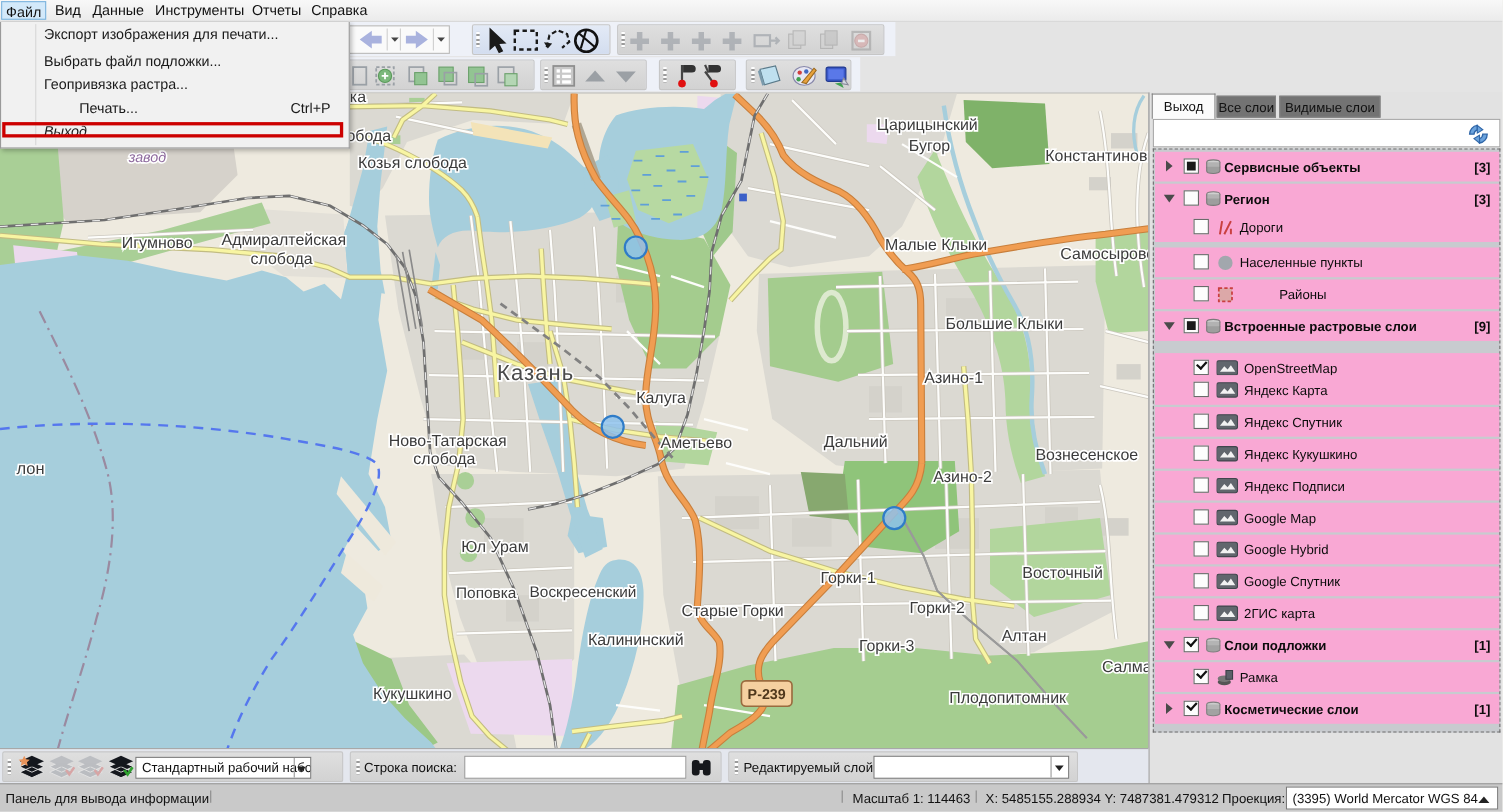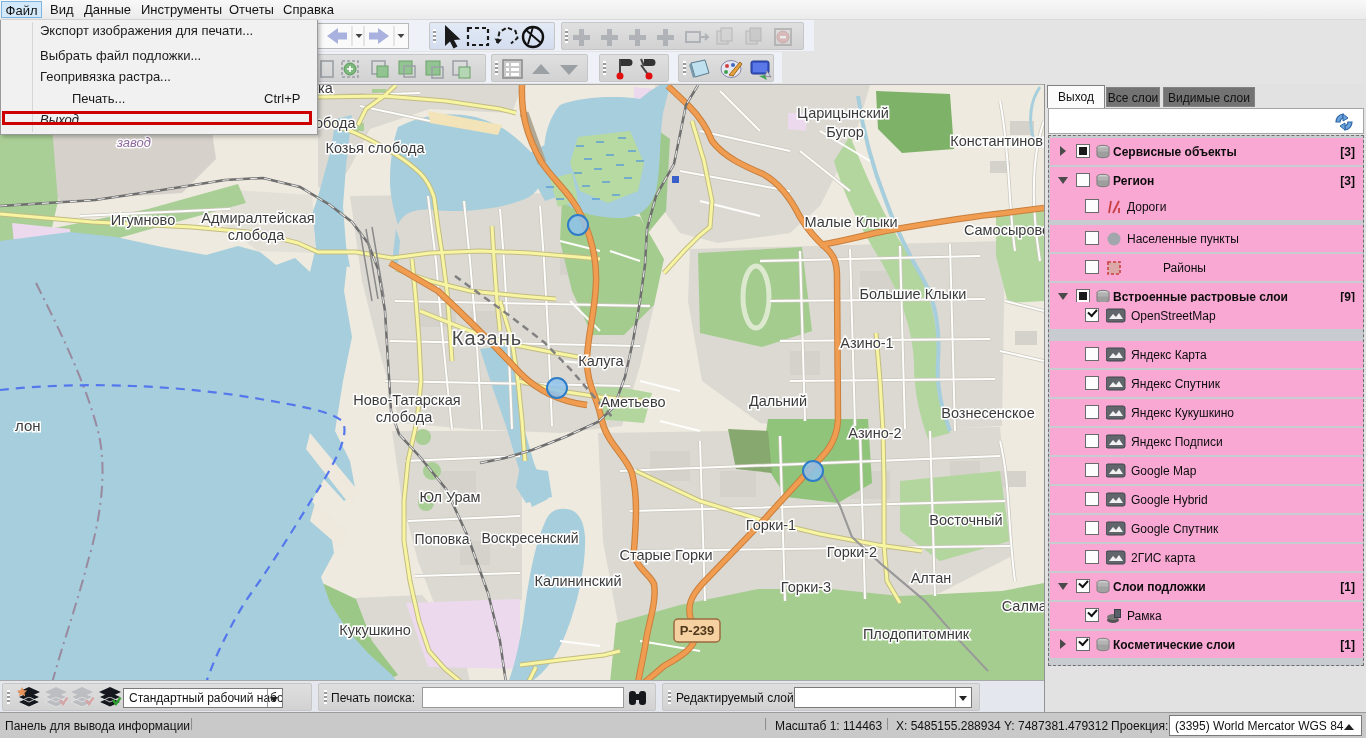--- a/index.html
+++ b/index.html
@@ -477,21 +477,21 @@
           <span class="arr-d" style="left:8px;"></span>
           <span class="cb part" style="left:26px;"></span>
           <svg class="ticon" style="left:45px;" width="16" height="18">
             <ellipse cx="8" cy="4.5" rx="6" ry="2.2" fill="#cfcfcf" stroke="#7a7a7a"></ellipse>
             <path d="M2,4.5 v4 a6,2.2 0 0 0 12,0 v-4" fill="#b2b2b2" stroke="#7a7a7a"></path>
             <path d="M2,8.5 v4 a6,2.2 0 0 0 12,0 v-4" fill="#9e9e9e" stroke="#7a7a7a"></path>
           </svg>
           <span class="lbl" style="left:63px;font-weight:bold;">Встроенные растровые слои</span>
           <span class="cnt">[9]</span>
         </div>
-      <div class="trow" style="top:166px;">
+      <div class="trow" style="top:185px;">
           <span class="cb chk" style="left:35px;"></span>
           <svg class="ticon" style="left:56px;" width="20" height="18">
             <rect x="0" y="2" width="19" height="13" rx="2" fill="#61666d" stroke="#41464d"></rect>
             <path d="M3,12 l4,-5 l3,3 l3,-4 l4,6 z" fill="#f2f2f2"></path>
           </svg>
           <span class="lbl" style="left:81px;">OpenStreetMap</span>
         </div>
       <div class="trow" style="top:205px;">
           <span class="cb" style="left:35px;"></span>
           <svg class="ticon" style="left:56px;" width="20" height="18">
@@ -616,21 +616,21 @@
           <path d="M110,16 l3,4 l4.5,-6.5" stroke="#2fa02f" stroke-width="2.4" fill="none"></path>
         </g>
       </svg>
       <div class="white-combo" style="left:120px;top:4px;width:160px;height:20px;line-height:19px;font-size:12px;"><span style="margin-left:5px;">Стандартный рабочий набор</span>
         <span style="position:absolute;right:0;top:0;width:15px;height:18px;border-left:1px solid #999;"></span>
         <span style="position:absolute;right:4px;top:8px;width:0;height:0;border-top:5px solid #222;border-left:4px solid transparent;border-right:4px solid transparent;"></span>
       </div>
     </div>
     <div class="tgroup" style="left:318px;top:2px;width:338px;height:28px;">
       <div class="grip" style="left:5px;"></div>
-      <span style="position:absolute;left:12px;top:7px;font-size:12px;color:#111;">Печать поиска:</span>
+      <span style="position:absolute;left:12px;top:7px;font-size:12px;color:#111;">Строка поиска:</span>
       <div style="position:absolute;left:103px;top:3px;width:202px;height:21px;background:#fff;border:1px solid #999;"></div>
       <svg style="position:absolute;left:306px;top:3px;" width="26" height="22">
         <rect x="4" y="4" width="7" height="14" rx="3" fill="#16181c"></rect>
         <rect x="14" y="4" width="7" height="14" rx="3" fill="#16181c"></rect>
         <rect x="10" y="7" width="5" height="6" fill="#16181c"></rect>
       </svg>
     </div>
     <div class="tgroup" style="left:662px;top:2px;width:318px;height:28px;">
       <div class="grip" style="left:5px;"></div>
       <span style="position:absolute;left:13px;top:7px;font-size:12px;color:#111;">Редактируемый слой:</span>

